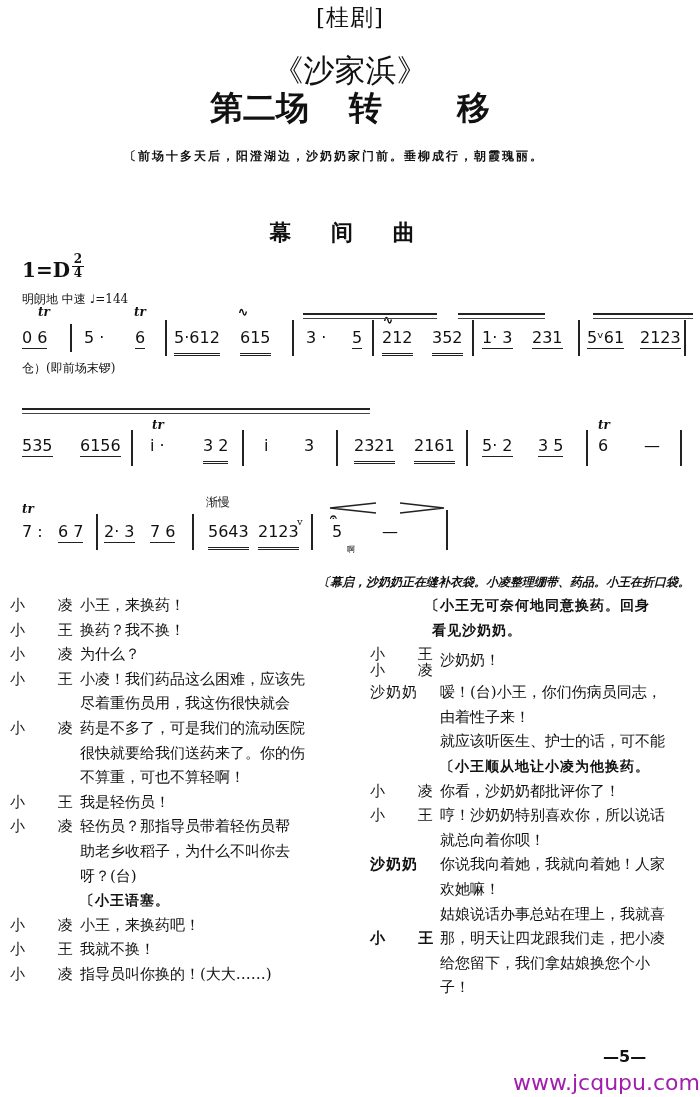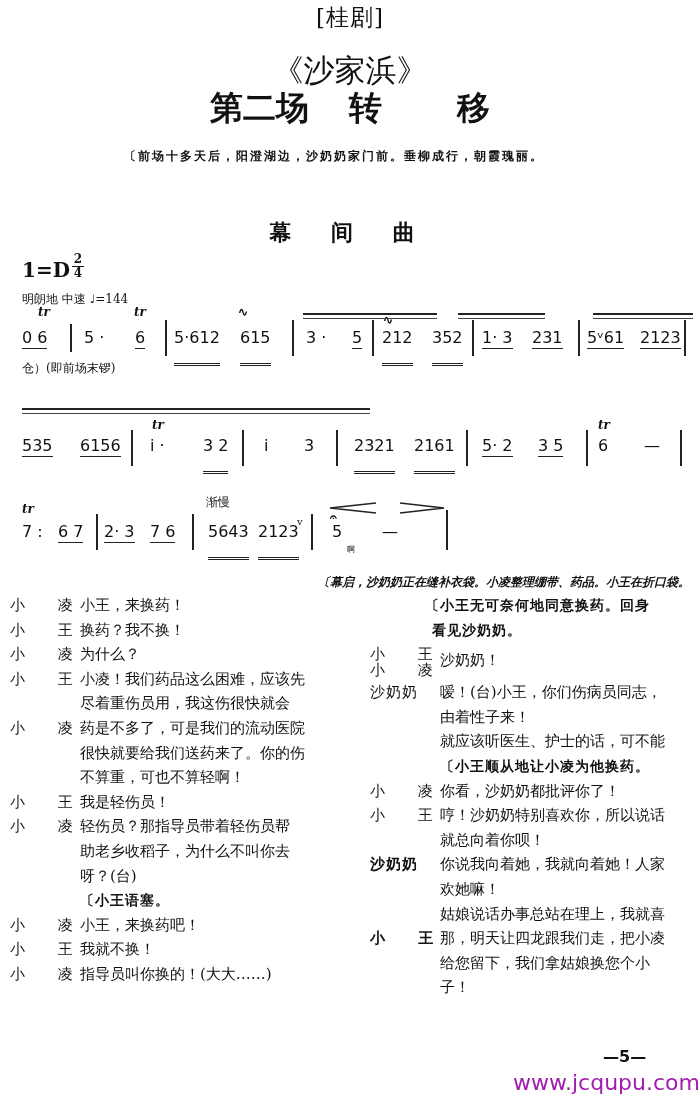--- a/index.html
+++ b/index.html
@@ -15,21 +15,21 @@
   .scene span { display: inline-block; }
   .stage-intro { top: 148px; left: 78px; font-size: 12px; font-weight: bold; letter-spacing: 2px; font-family: "DejaVu Sans", sans-serif; margin-left: 46px; }
   .interlude { top: 218px; font-size: 22px; font-weight: bold; letter-spacing: 16px; font-family: "DejaVu Sans", sans-serif; }
   .key { top: 258px; left: 22px; font-size: 20px; font-weight: bold; font-family: "DejaVu Serif", serif; }
   .timesig { top: 253px; left: 72px; width: 12px; text-align: center; font-size: 12px; font-weight: bold; line-height: 13px; font-family: "DejaVu Serif", serif; }
   .timesig .bar { border-top: 1px solid #111; }
   .tempo { top: 291px; left: 22px; font-size: 12px; font-family: "DejaVu Serif", serif; }
   .staffrow { position: absolute; left: 0; width: 700px; }
   .note { position: absolute; font-family: "DejaVu Sans", sans-serif; font-size: 16px; font-weight: normal; white-space: nowrap; }
   .note.u { border-bottom: 1.5px solid #222; padding-bottom: 1px; }
-  .note.uu { border-bottom: 3px double #222; padding-bottom: 16px; }
+  .note.uu { border-bottom: 3px double #222; padding-bottom: 6px; }
   .tr { position: absolute; font-size: 12px; font-style: italic; font-weight: bold; font-family: "DejaVu Serif", serif; }
   .barline { position: absolute; width: 2px; background: #222; }
   .slur { position: absolute; border-top: 2px solid #222; height: 3px; border-bottom: 1px solid #444; }
   .small { position: absolute; font-size: 12px; font-family: "DejaVu Serif", serif; white-space: nowrap; }
   .stage-dir2 { top: 574px; left: 318px; font-size: 12px; font-weight: bold; font-family: "DejaVu Sans", sans-serif; white-space: nowrap; font-style: italic; }
 
   .dlg { position: absolute; font-size: 15px; font-family: "DejaVu Serif", serif; line-height: 24.6px; }
   .line { position: relative; height: 24.6px; white-space: nowrap; }
   .spk { position: absolute; left: 0; width: 60px; letter-spacing: 1px; }
   .spk.two { letter-spacing: 14px; }

